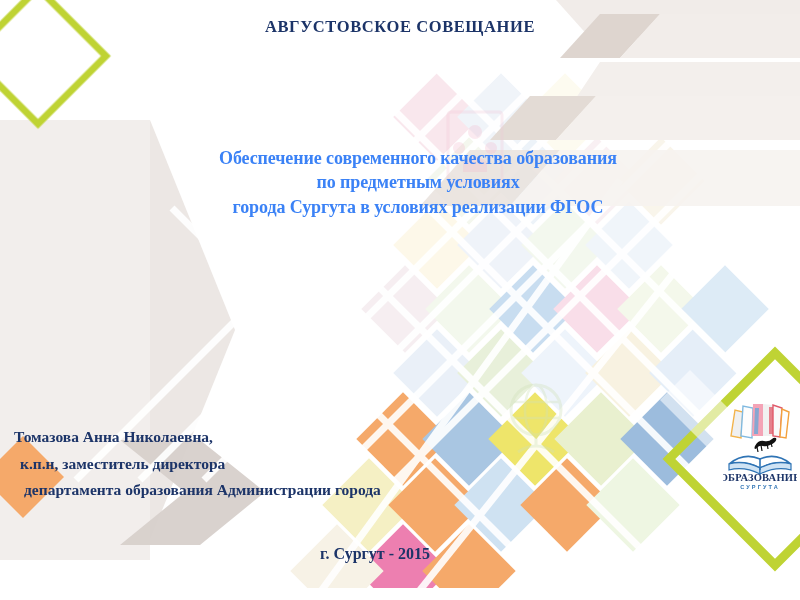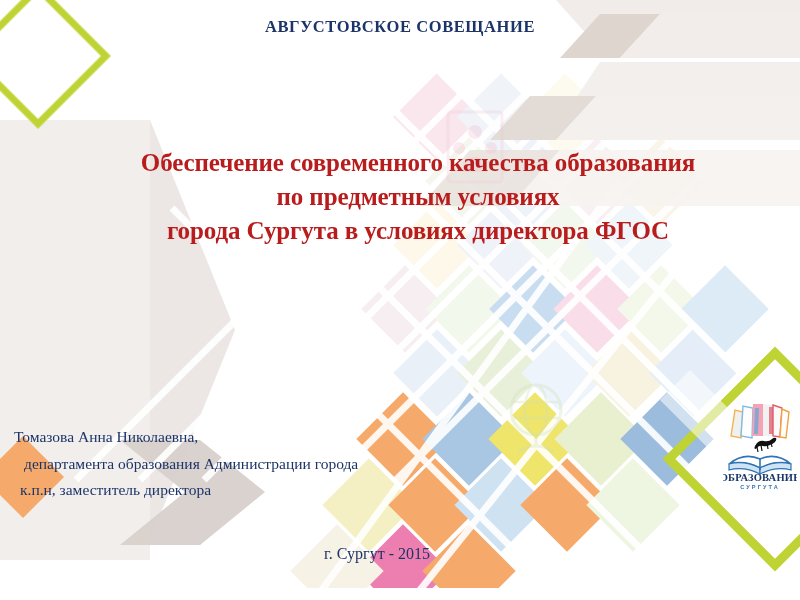--- a/index.html
+++ b/index.html
@@ -53,57 +53,57 @@
   
   .title-block {
     position: absolute;
     left: 0;
     top: 146px;
     width: 800px;
     z-index: 5;
     text-align: center;
   }
   .title-line {
-    color: #b91c1c;
+    color: #3b82f6;
     font-weight: bold;
-    font-size: 25px;
+    font-size: 18px;
     line-height: 1.36;
     letter-spacing: -0.1px;
     white-space: nowrap;
     padding-left: 36px;
   }
 
   
   .author-block {
     position: absolute;
     left: 14px;
     top: 424px;
     z-index: 5;
     text-align: left;
   }
   .author-line {
     color: #1c3468;
-    font-weight: normal;
+    font-weight: bold;
     font-size: 15.5px;
     line-height: 1.72;
     white-space: nowrap;
   }
   .author-line.indent1 { padding-left: 6px; }
   .author-line.indent2 { padding-left: 10px; }
 
   
   .place-year {
     position: absolute;
     left: 0;
     top: 545px;
     width: 430px;
     text-align: right;
     z-index: 5;
     color: #1c3468;
-    font-weight: normal;
+    font-weight: bold;
     font-size: 16px;
     white-space: nowrap;
   }
 
   
   .logo {
     position: absolute;
     left: 723px;
     top: 396px;
     width: 74px;
@@ -252,27 +252,27 @@
     </svg>
   </div>
 
   <div class="header-band">
     <div class="header-line">АВГУСТОВСКОЕ СОВЕЩАНИЕ</div>
   </div>
 
   <div class="title-block">
     <div class="title-line">Обеспечение современного качества образования</div>
     <div class="title-line">по предметным условиях</div>
-    <div class="title-line">города Сургута в условиях директора ФГОС</div>
+    <div class="title-line">города Сургута в условиях реализации ФГОС</div>
   </div>
 
   <div class="author-block">
     <div class="author-line">Томазова Анна Николаевна,</div>
+    <div class="author-line indent1">к.п.н, заместитель директора</div>
     <div class="author-line indent2">департамента образования Администрации города</div>
-    <div class="author-line indent1">к.п.н, заместитель директора</div>
   </div>
 
   <div class="place-year">г. Сургут - 2015</div>
 
   <div class="logo">
     <svg width="74" height="96" viewBox="0 0 74 96" xmlns="http://www.w3.org/2000/svg">
       <g>
 
         <path d="M 8 40 L 12 14 L 20 16 L 18 42 Z" fill="#f0f0f0" stroke="#f3b34a" stroke-width="1.4"></path>
         <path d="M 18 40 L 20 10 L 30 12 L 29 42 Z" fill="#fdfdfd" stroke="#7fb9e0" stroke-width="1.4"></path>

